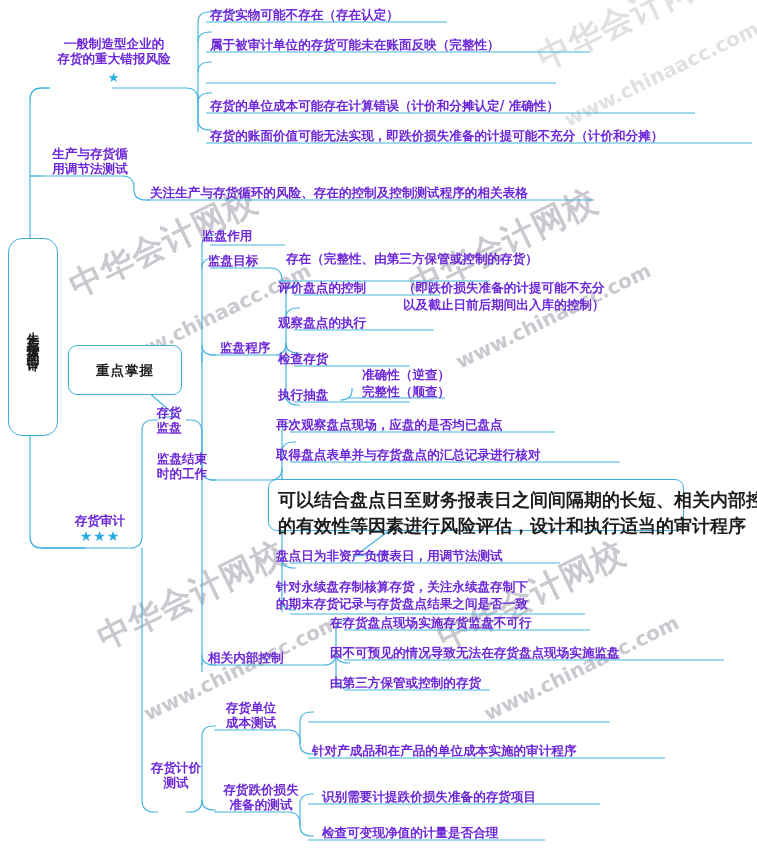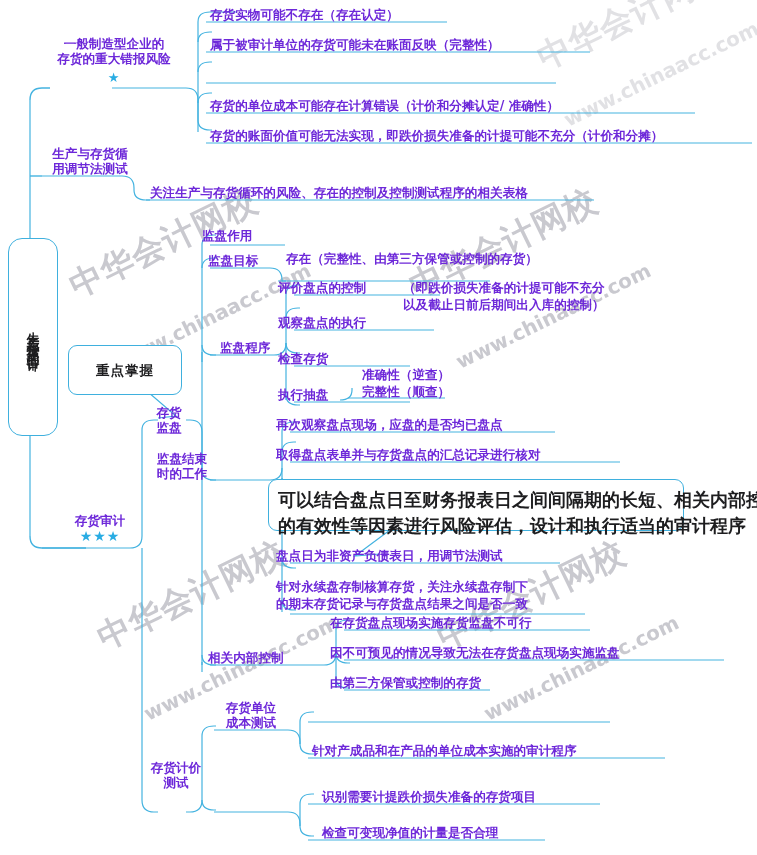--- a/index.html
+++ b/index.html
@@ -235,20 +235,22 @@
   <div class="nd s13" style="left:330px;top:645px;">因不可预见的情况导致无法在存货盘点现场实施监盘</div>
   <div class="nd s13" style="left:330px;top:675px;">由第三方保管或控制的存货</div>
 
   <div class="nd ctr s13" style="left:148px;top:760px;width:56px;">存货计价
 测试</div>
 
   <div class="nd ctr s13" style="left:218px;top:700px;width:66px;">存货单位
 成本测试</div>
   <div class="nd s13" style="left:312px;top:743px;">针对产成品和在产品的单位成本实施的审计程序</div>
 
+  <div class="nd ctr s13" style="left:212px;top:782px;width:98px;">存货跌价损失
+准备的测试</div>
   <div class="nd s13" style="left:322px;top:789px;">识别需要计提跌价损失准备的存货项目</div>
   <div class="nd s13" style="left:322px;top:825px;">检查可变现净值的计量是否合理</div>
 
   <div class="bubble" style="left:68px;top:345px;width:112px;height:48px;">
     <div class="btxt" style="text-align:center;line-height:48px;font-size:13.5px;letter-spacing:1px;">重点掌握</div>
   </div>
 
 </div>
 
 </body></html>

